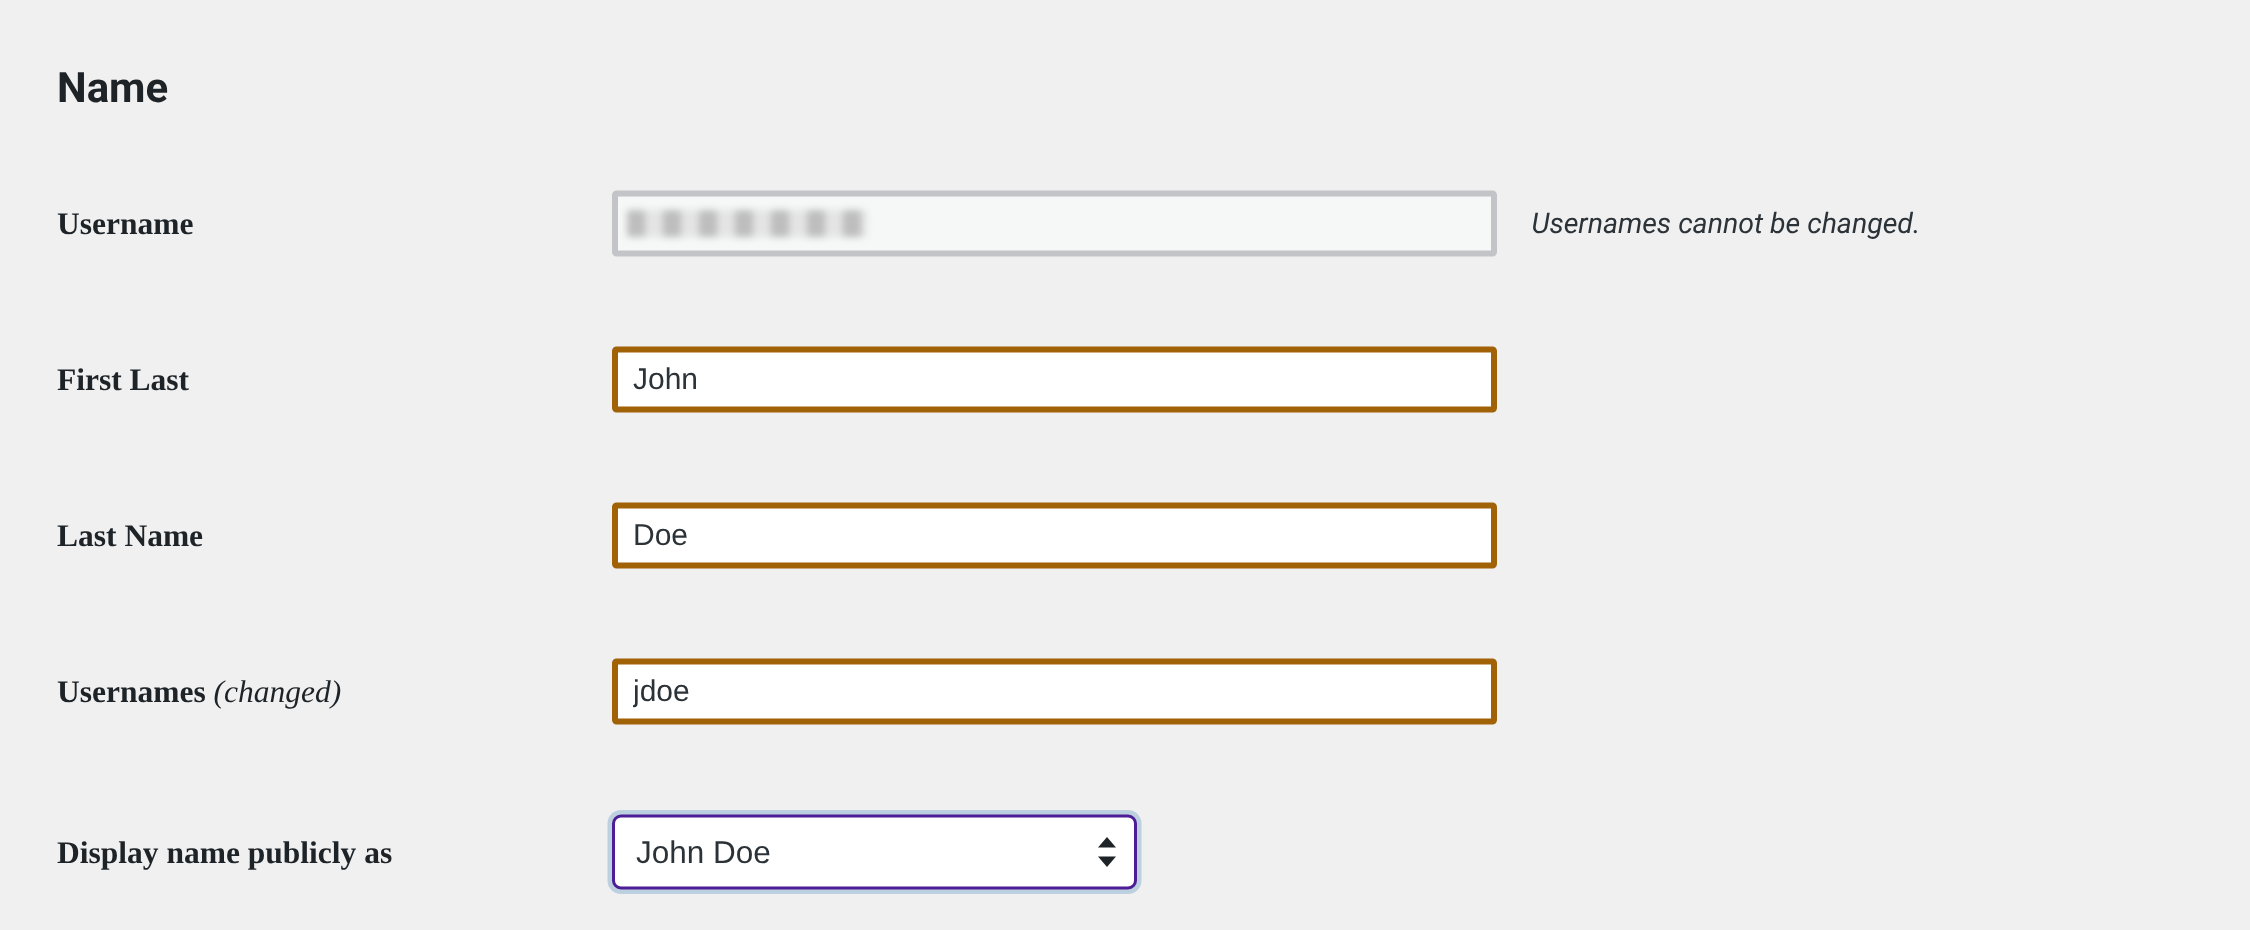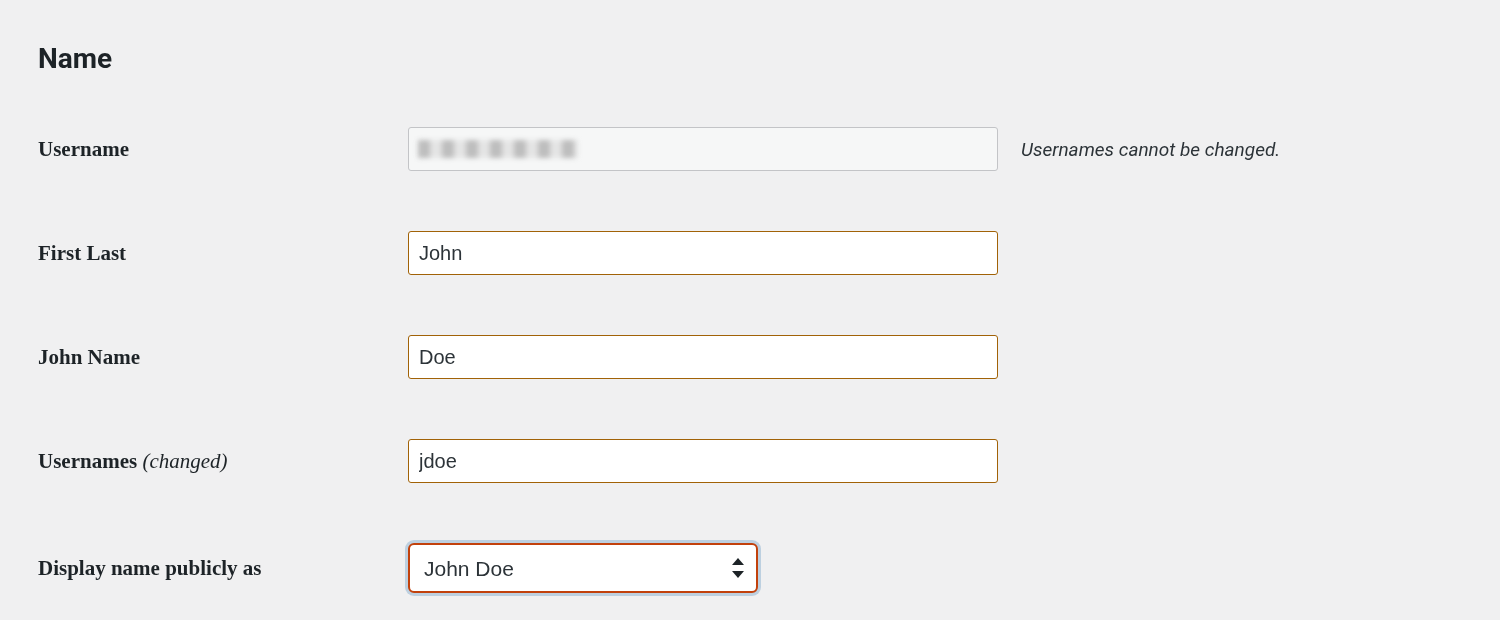--- a/index.html
+++ b/index.html
@@ -50,21 +50,21 @@
     font-style: italic;
     font-weight: 400;
   }
   input.regular-text {
     width: 590px;
     height: 44px;
     padding: 4px 10px;
     font-size: 20px;
     color: #2c3338;
     background: #ffffff;
-    border: 1px solid #a16207;
+    border: 4px solid #a16207;
     border-radius: 3px;
     line-height: 1.4;
     outline: none;
   }
   input.regular-text[readonly] {
     background: #f6f7f7;
     color: #777;
     border-color: #c3c4c7;
   }
   .description {
@@ -100,21 +100,21 @@
   select.display-name {
     -webkit-appearance: none;
     -moz-appearance: none;
     appearance: none;
     width: 100%;
     height: 50px;
     padding: 6px 36px 6px 14px;
     font-size: 21px;
     color: #2c3338;
     background: #ffffff;
-    border: 2px solid #c2410c;
+    border: 2px solid #4c1d95;
     border-radius: 6px;
     box-shadow: 0 0 0 3px rgba(34,113,177,.25);
     outline: none;
   }
   .select-caret {
     position: absolute;
     right: 14px;
     top: 50%;
     transform: translateY(-50%);
     width: 12px;
@@ -166,21 +166,21 @@
         <th>
           <label>First Last</label>
         </th>
         <td>
           <input type="text" class="regular-text" value="John" style="">
         </td>
       </tr>
 
       <tr>
         <th>
-          <label>John Name</label>
+          <label>Last Name</label>
         </th>
         <td>
           <input type="text" class="regular-text" value="Doe" style="">
         </td>
       </tr>
 
       <tr>
         <th>
           <label>
             <span>Usernames</span>

